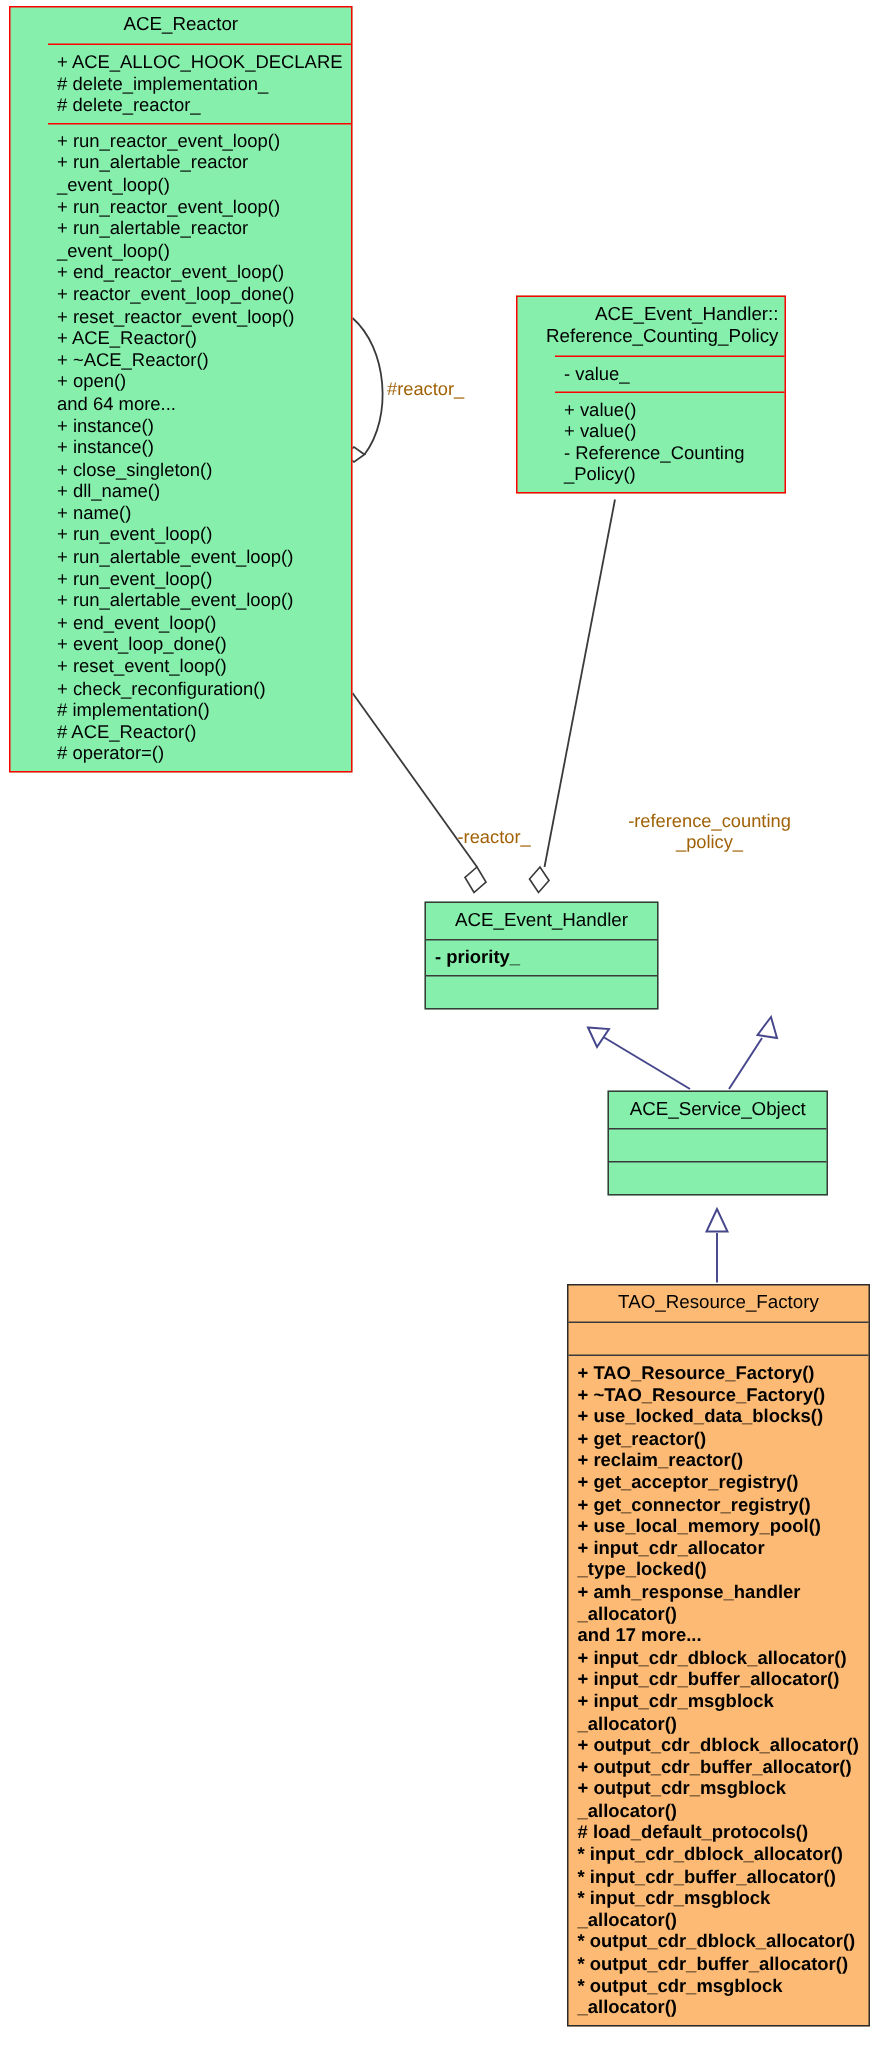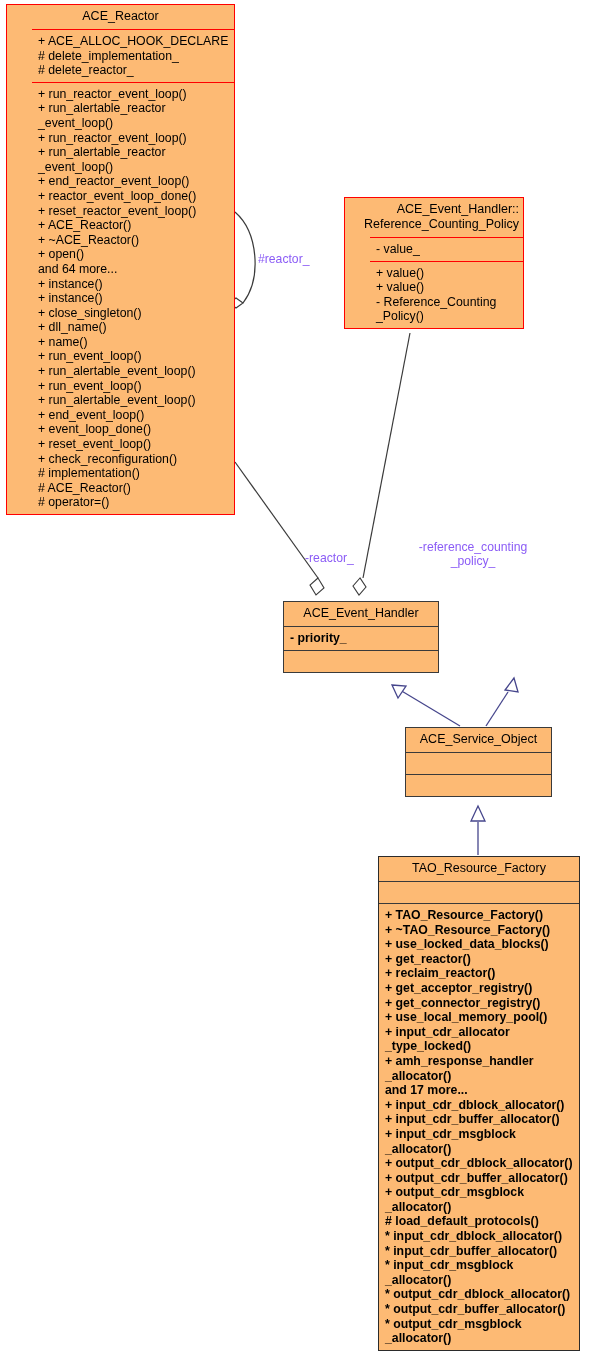--- a/index.html
+++ b/index.html
@@ -2,38 +2,38 @@
 <html><head>
 <meta charset="utf-8">
 <style>
   html,body{margin:0;padding:0;background:#ffffff;}
   body{width:597px;height:1365px;position:relative;overflow:hidden;
        font-family:"Liberation Sans","DejaVu Sans",sans-serif;
        -webkit-font-smoothing:none;}
   #stage{position:relative;width:597px;height:1365px;}
   svg.edges{position:absolute;left:0;top:0;width:597px;height:1365px;overflow:visible;}
 
-  .node{position:absolute;box-sizing:border-box;background:#fdba74;}
+  .node{position:absolute;box-sizing:border-box;background:#86efac;}
   .node.red{border:1px solid #ff0000;}
   .node.dark{border:1px solid #3a3a3a;}
   .node.hl{border:1px solid #2b2b2b;background:#fdba74;}
 
   .compartment{box-sizing:border-box;}
   .sep-red{border-top:1px solid #ff0000;margin-left:25px;}
   .sep-dark{border-top:1px solid #3a3a3a;font-weight:bold;}
 
   .title{text-align:center;font-size:12.5px;color:#000;line-height:15px;
          padding:4px 4px 5px 4px;white-space:pre-line;}
   .title.ml{text-align:right;padding-left:8px;}
 
   .rows{padding:4px 2px 4px 6px;}
   .row{font-size:12.3px;line-height:14.6px;color:#000;white-space:pre-wrap;}
   .empty-c{height:22px;}
 
-  .edge-label{position:absolute;font-size:12.2px;line-height:14px;color:#8b5cf6;
+  .edge-label{position:absolute;font-size:12.2px;line-height:14px;color:#a16207;
               white-space:pre-line;}
   .el-c{text-align:center;}
 </style>
 </head>
 <body>
 
 <div id="stage">
 
   <svg class="edges" viewBox="0 0 597 1365" xmlns="http://www.w3.org/2000/svg">
 

